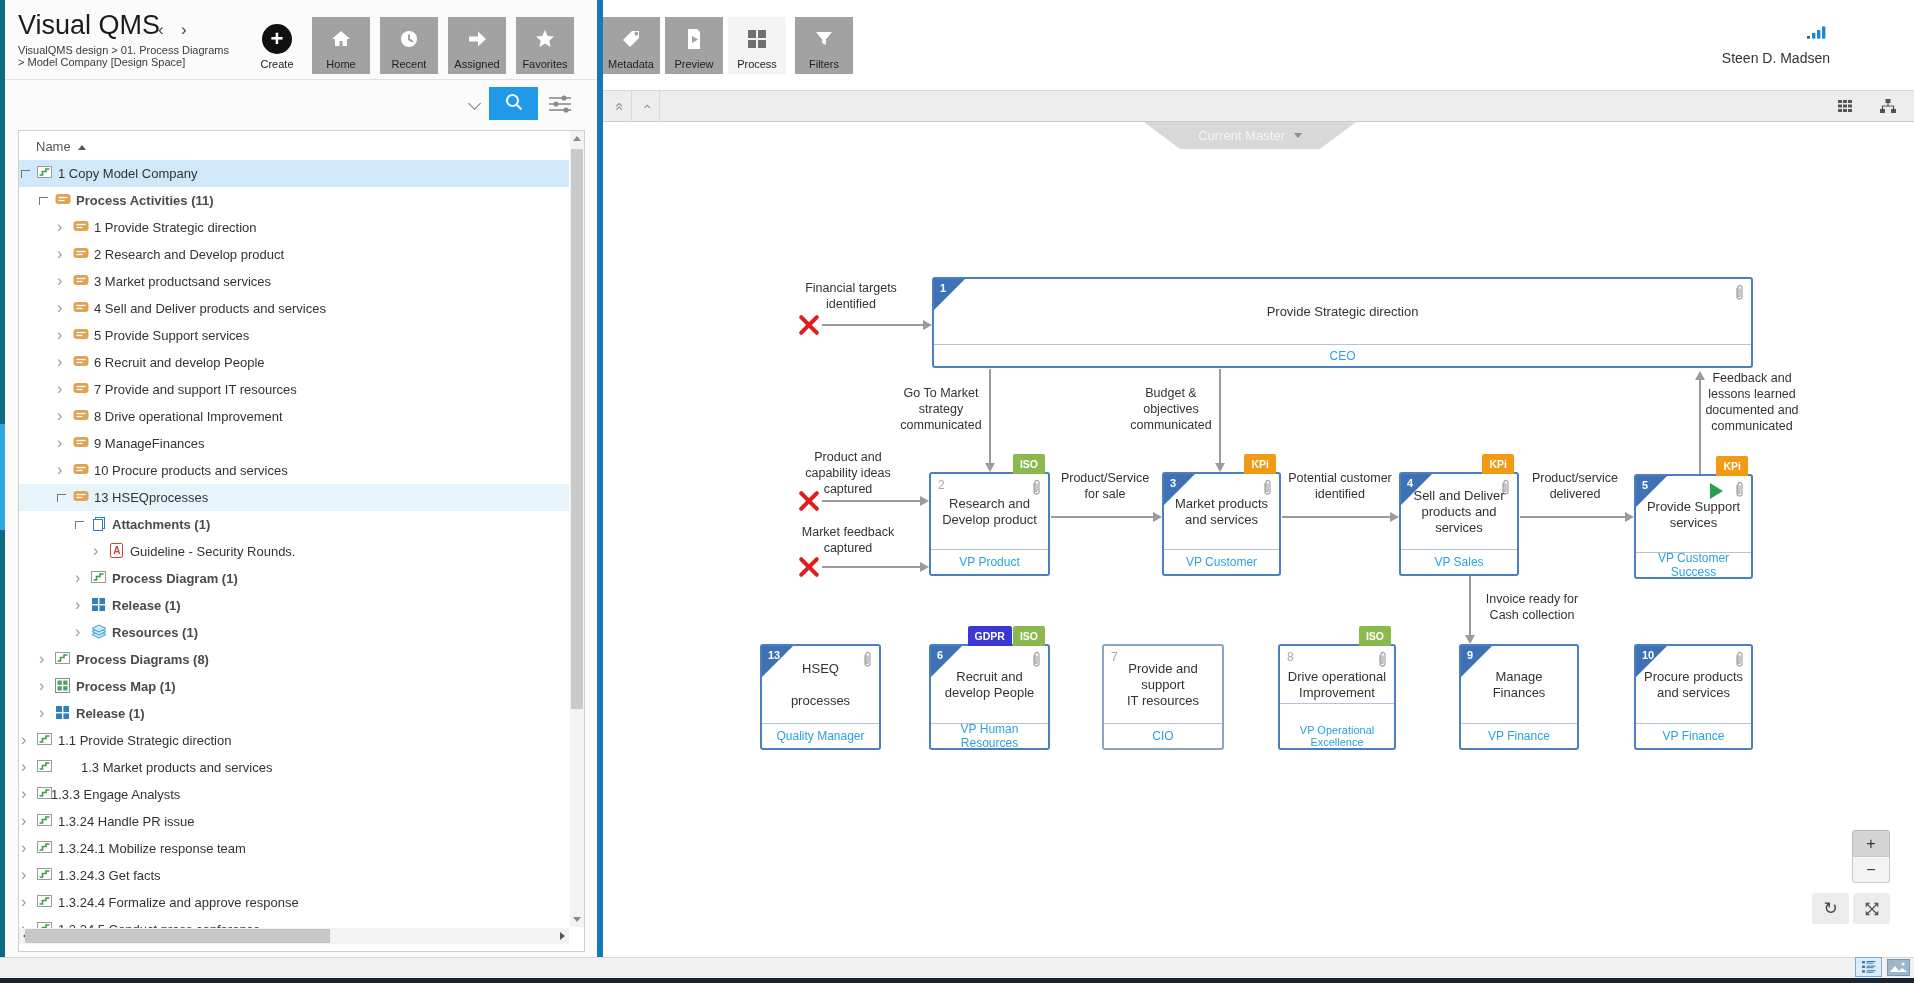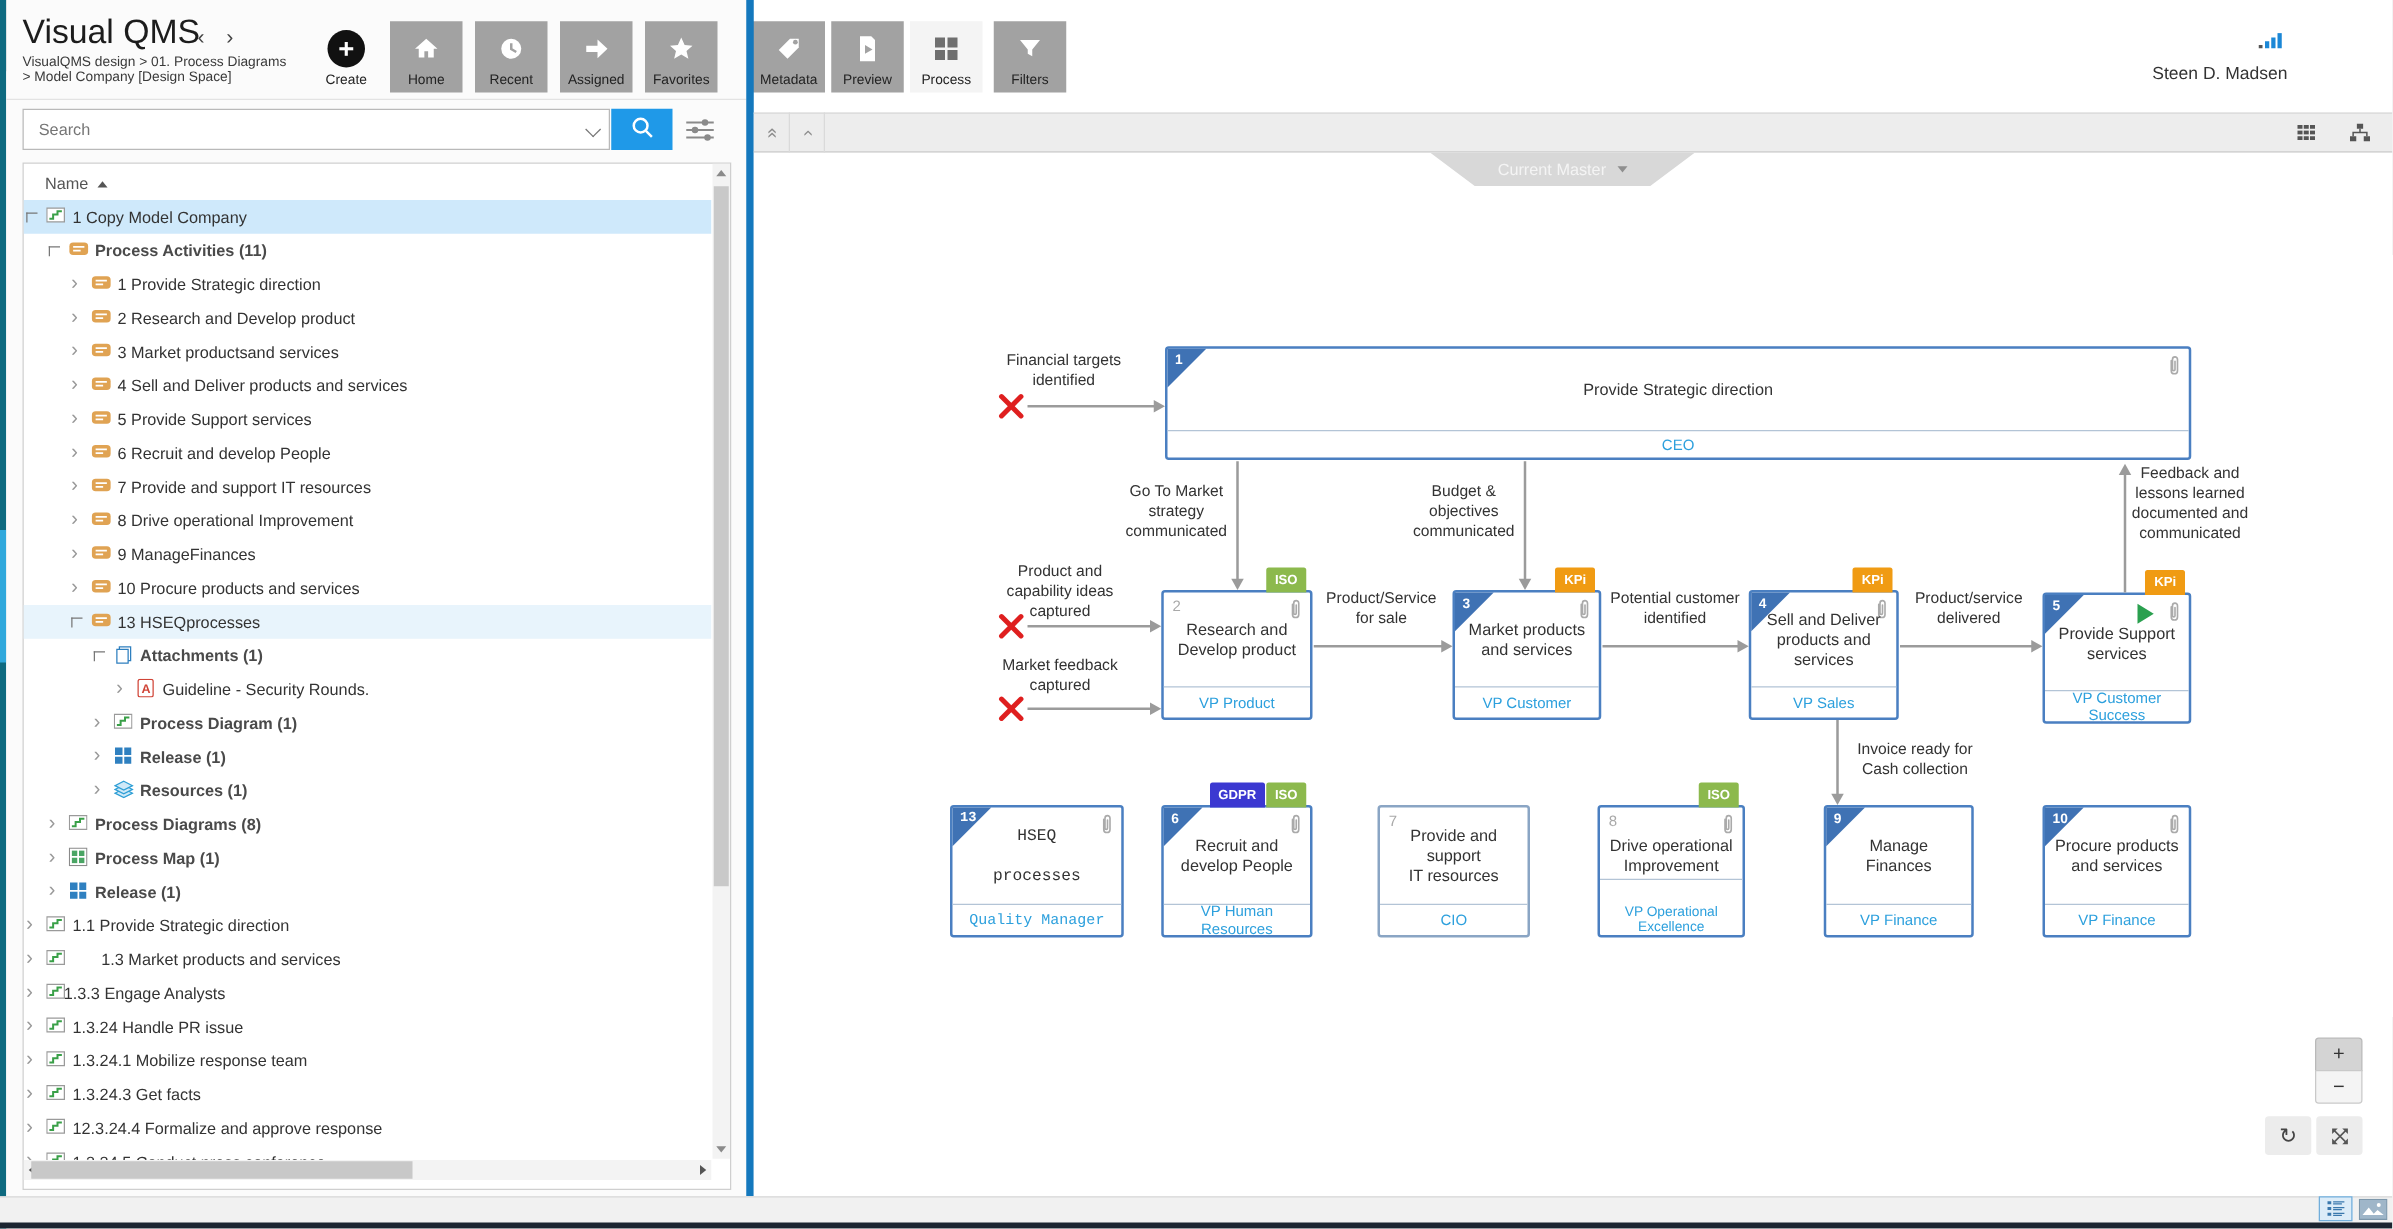--- a/index.html
+++ b/index.html
@@ -240,21 +240,20 @@
   <div id="userName" class="abs">Steen D. Madsen</div>
   <div id="pinnedBtn">
     <div class="ticonbox">
       <svg width="26" height="24" viewBox="0 0 24 24">
           <path d="M14 2.5 l7.5 7.5 -2.2 1 -.9-.3 -4.1 4.1 .4 3.6 -1.9 1.9 -4.2-4.2 -4.8 4.8 -1-1 4.8-4.8 -4.2-4.2 1.9-1.9 3.6.4 4.1-4.1 -.3-.9z" fill="#fff"></path>
         </svg>
     </div>
     <div class="tlabel">Pinned</div>
   </div>
 
-  <input id="searchInput" placeholder="Search" style="">
   <div id="searchChev" class="abs"></div>
   <button id="searchBtn" class="abs">
     <span>
       <svg width="22" height="22" viewBox="0 0 22 22">
           <circle cx="9.5" cy="9.5" r="5.5" fill="none" stroke="#fff" stroke-width="2"></circle>
           <line x1="13.7" y1="13.7" x2="18.5" y2="18.5" stroke="#fff" stroke-width="2"></line>
         </svg>
     </span>
   </button>
   <div id="filterIcon" class="abs">
@@ -515,21 +514,21 @@
             <polyline points="2.5,10 5.5,10 5.5,6.5 9,6.5 9,4 12.5,4" fill="none" stroke="#3aa048" stroke-width="1.6"></polyline>
           </svg></div>
         <div class="tlab" style="left: 39px;">1.3.24.3 Get facts</div>
       </div>
       <div class="trow" style="top: 889px; position: absolute;">
         <div class="texp col" style="left: 2px;">›</div>
         <div class="ticon" style="left: 18px;"><svg width="15" height="14" viewBox="0 0 15 14">
             <rect x="0.5" y="1.5" width="14" height="11" fill="#fff" stroke="#9a9a9a"></rect>
             <polyline points="2.5,10 5.5,10 5.5,6.5 9,6.5 9,4 12.5,4" fill="none" stroke="#3aa048" stroke-width="1.6"></polyline>
           </svg></div>
-        <div class="tlab" style="left: 39px;">12.3.24.4 Formalize and approve response</div>
+        <div class="tlab" style="left: 39px;">1.3.24.4 Formalize and approve response</div>
       </div>
       <div class="trow" style="top: 916px; position: absolute;">
         <div class="texp col" style="left: 2px;">›</div>
         <div class="ticon" style="left: 18px;"><svg width="15" height="14" viewBox="0 0 15 14">
             <rect x="0.5" y="1.5" width="14" height="11" fill="#fff" stroke="#9a9a9a"></rect>
             <polyline points="2.5,10 5.5,10 5.5,6.5 9,6.5 9,4 12.5,4" fill="none" stroke="#3aa048" stroke-width="1.6"></polyline>
           </svg></div>
         <div class="tlab" style="left: 39px;">1.3.24.5 Conduct press conference</div>
       </div>
     </div>
@@ -658,21 +657,21 @@
           <div class="tag" style="background: rgb(240, 155, 19);">KPi</div>
         </div>
         <div class="play"></div>
         <div class="clip"><svg width="11" height="20" viewBox="0 0 11 20">
             <path d="M3 5.5 v8 a2.5 2.5 0 0 0 5 0 V4.5 a2 2 0 0 0 -4 0 v8 a1 1 0 0 0 2 0 V6" fill="none" stroke="#aaa" stroke-width="1.3" stroke-linecap="round"></path>
           </svg></div>
         <div class="btitle" style="bottom: 24px;">Provide Support
 services</div>
         <div class="bfooter" style="height: 24px;">VP Customer Success</div>
       </div>
-      <div class="pbox" style="left: 760px; top: 644px; width: 139px; height: 106px; font-family: Liberation Mono, monospace;">
+      <div class="pbox" style="left: 760px; top: 644px; width: 121px; height: 106px;">
         <div class="corner"></div>
         <div class="num">13</div>
         <div class="clip"><svg width="11" height="20" viewBox="0 0 11 20">
             <path d="M3 5.5 v8 a2.5 2.5 0 0 0 5 0 V4.5 a2 2 0 0 0 -4 0 v8 a1 1 0 0 0 2 0 V6" fill="none" stroke="#aaa" stroke-width="1.3" stroke-linecap="round"></path>
           </svg></div>
         <div class="btitle" style="bottom: 24px;">HSEQ
 
 processes</div>
         <div class="bfooter" style="height: 24px;">Quality Manager</div>
       </div>

